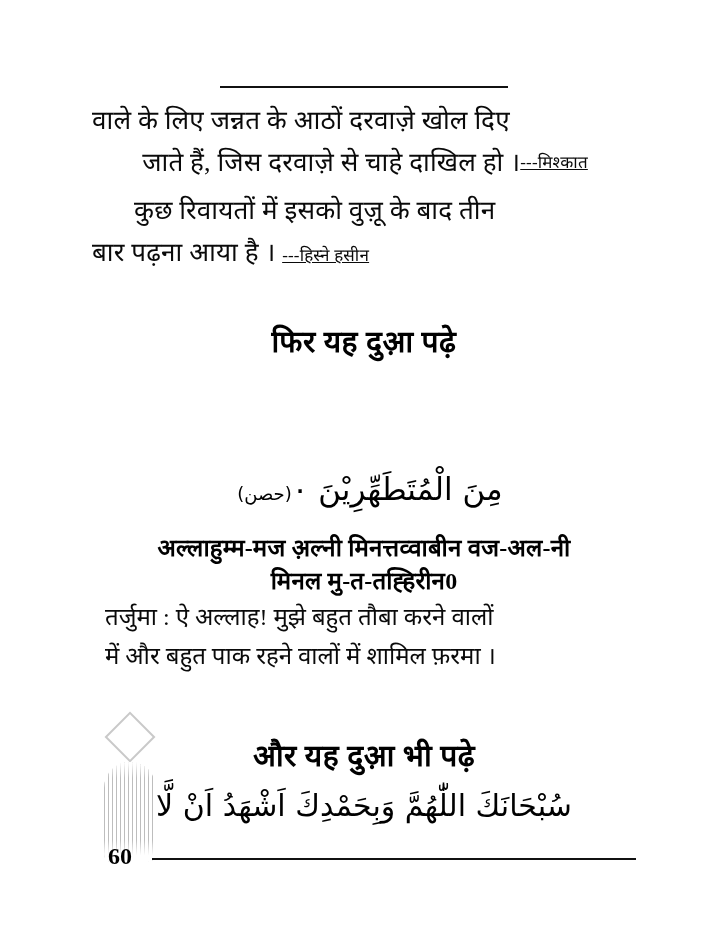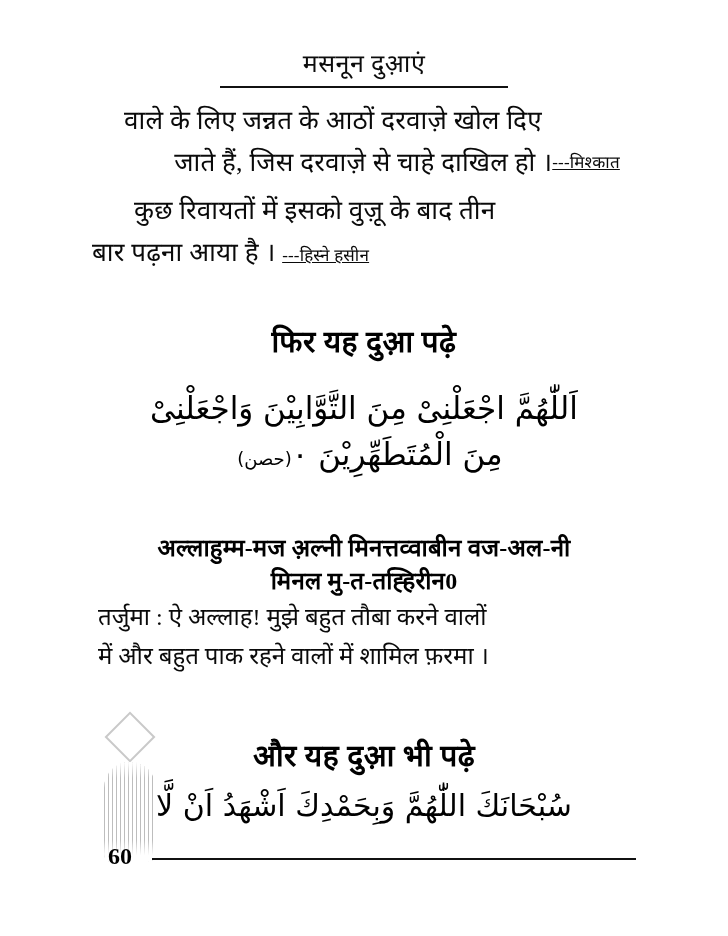--- a/index.html
+++ b/index.html
@@ -51,21 +51,21 @@
   }
   .para-line {
     display: block;
     white-space: nowrap;
   }
   .para-justify {
     display: flex;
     justify-content: center;
     white-space: nowrap;
   }
-  .para-1 { left: 92px; width: 546px; top: 100px; margin-left: 32px; }
+  .para-1 { left: 92px; width: 546px; top: 100px; }
   .para-2 { left: 92px; width: 546px; top: 190px; }
 
   .src-ref {
     font-size: 17px;
     vertical-align: baseline;
     text-decoration: underline;
   }
 
   .indent-first { padding-left: 42px; }
 
@@ -92,21 +92,21 @@
     text-align: center;
     direction: rtl;
     unicode-bidi: isolate;
     font-family: "DejaVu Sans", "Liberation Sans", sans-serif;
     font-size: 31px;
     line-height: 52px;
     color: #000000;
     white-space: nowrap;
   }
   .arabic-1 { top: 382px; }
-  .arabic-2 { top: 428px; padding-left: 12px; }
+  .arabic-2 { top: 463px; padding-left: 12px; }
   .arabic-bottom {
     top: 780px;
     left: 0;
     right: 0;
     text-align: center;
     font-size: 30px;
   }
   .arabic-source {
     font-size: 18px;
   }
@@ -131,21 +131,21 @@
   .translation {
     position: absolute;
     left: 98px;
     width: 534px;
     top: 598px;
     font-family: "Liberation Serif", "DejaVu Sans", serif;
     font-size: 24px;
     line-height: 39px;
     color: #0a0a0a;
   }
-  .translation .para-line { white-space: nowrap; }
+  .translation .para-line { white-space: nowrap; margin-left: 7px; }
 
   
   .diamond {
     position: absolute;
     left: 112px;
     top: 719px;
     width: 32px;
     height: 32px;
     border: 2px solid #c9c9c9;
     transform: rotate(45deg);
@@ -200,42 +200,40 @@
     height: 0;
     border-top: 2px solid #111111;
     z-index: 2;
   }
 </style>
 </head>
 <body>
 
 <div class="page">
 
-  <div class="header-title">मसनून दुआ़एं</div>
   <div class="header-rule"></div>
 
   <div class="para para-1">
     <span class="para-line">वाले के लिए जन्नत के आठों दरवाज़े खोल दिए</span>
     <span class="para-justify">
       <span>जाते हैं, जिस दरवाज़े से चाहे दाखिल हो ।</span>
       <span class="src-ref">---मिश्कात</span>
     </span>
   </div>
 
   <div class="para para-2">
     <span class="para-line indent-first">कुछ रिवायतों में इसको वुज़ू के बाद तीन</span>
     <span class="para-line">
       <span>बार पढ़ना आया है ।</span>
       <span class="src-ref">---हिस्ने हसीन</span>
     </span>
   </div>
 
   <div class="section-heading heading-1">फिर यह दुआ़ पढ़े</div>
 
-  <div class="arabic arabic-1">اَللّٰهُمَّ اجْعَلْنِىْ مِنَ التَّوَّابِيْنَ وَاجْعَلْنِىْ</div>
   <div class="arabic arabic-2">
     <span>مِنَ الْمُتَطَهِّرِيْنَ ۰</span><span class="arabic-source">(حصن)</span>
   </div>
 
   <div class="translit translit-1">अल्लाहुम्म-मज अ़ल्नी मिनत्तव्वाबीन वज-अल-नी</div>
   <div class="translit translit-2">मिनल मु-त-तह्हिरीन0</div>
 
   <div class="translation">
     <span class="para-line">तर्जुमा : ऐ अल्लाह! मुझे बहुत तौबा करने वालों</span>
     <span class="para-line">में और बहुत पाक रहने वालों में शामिल फ़रमा ।</span>

